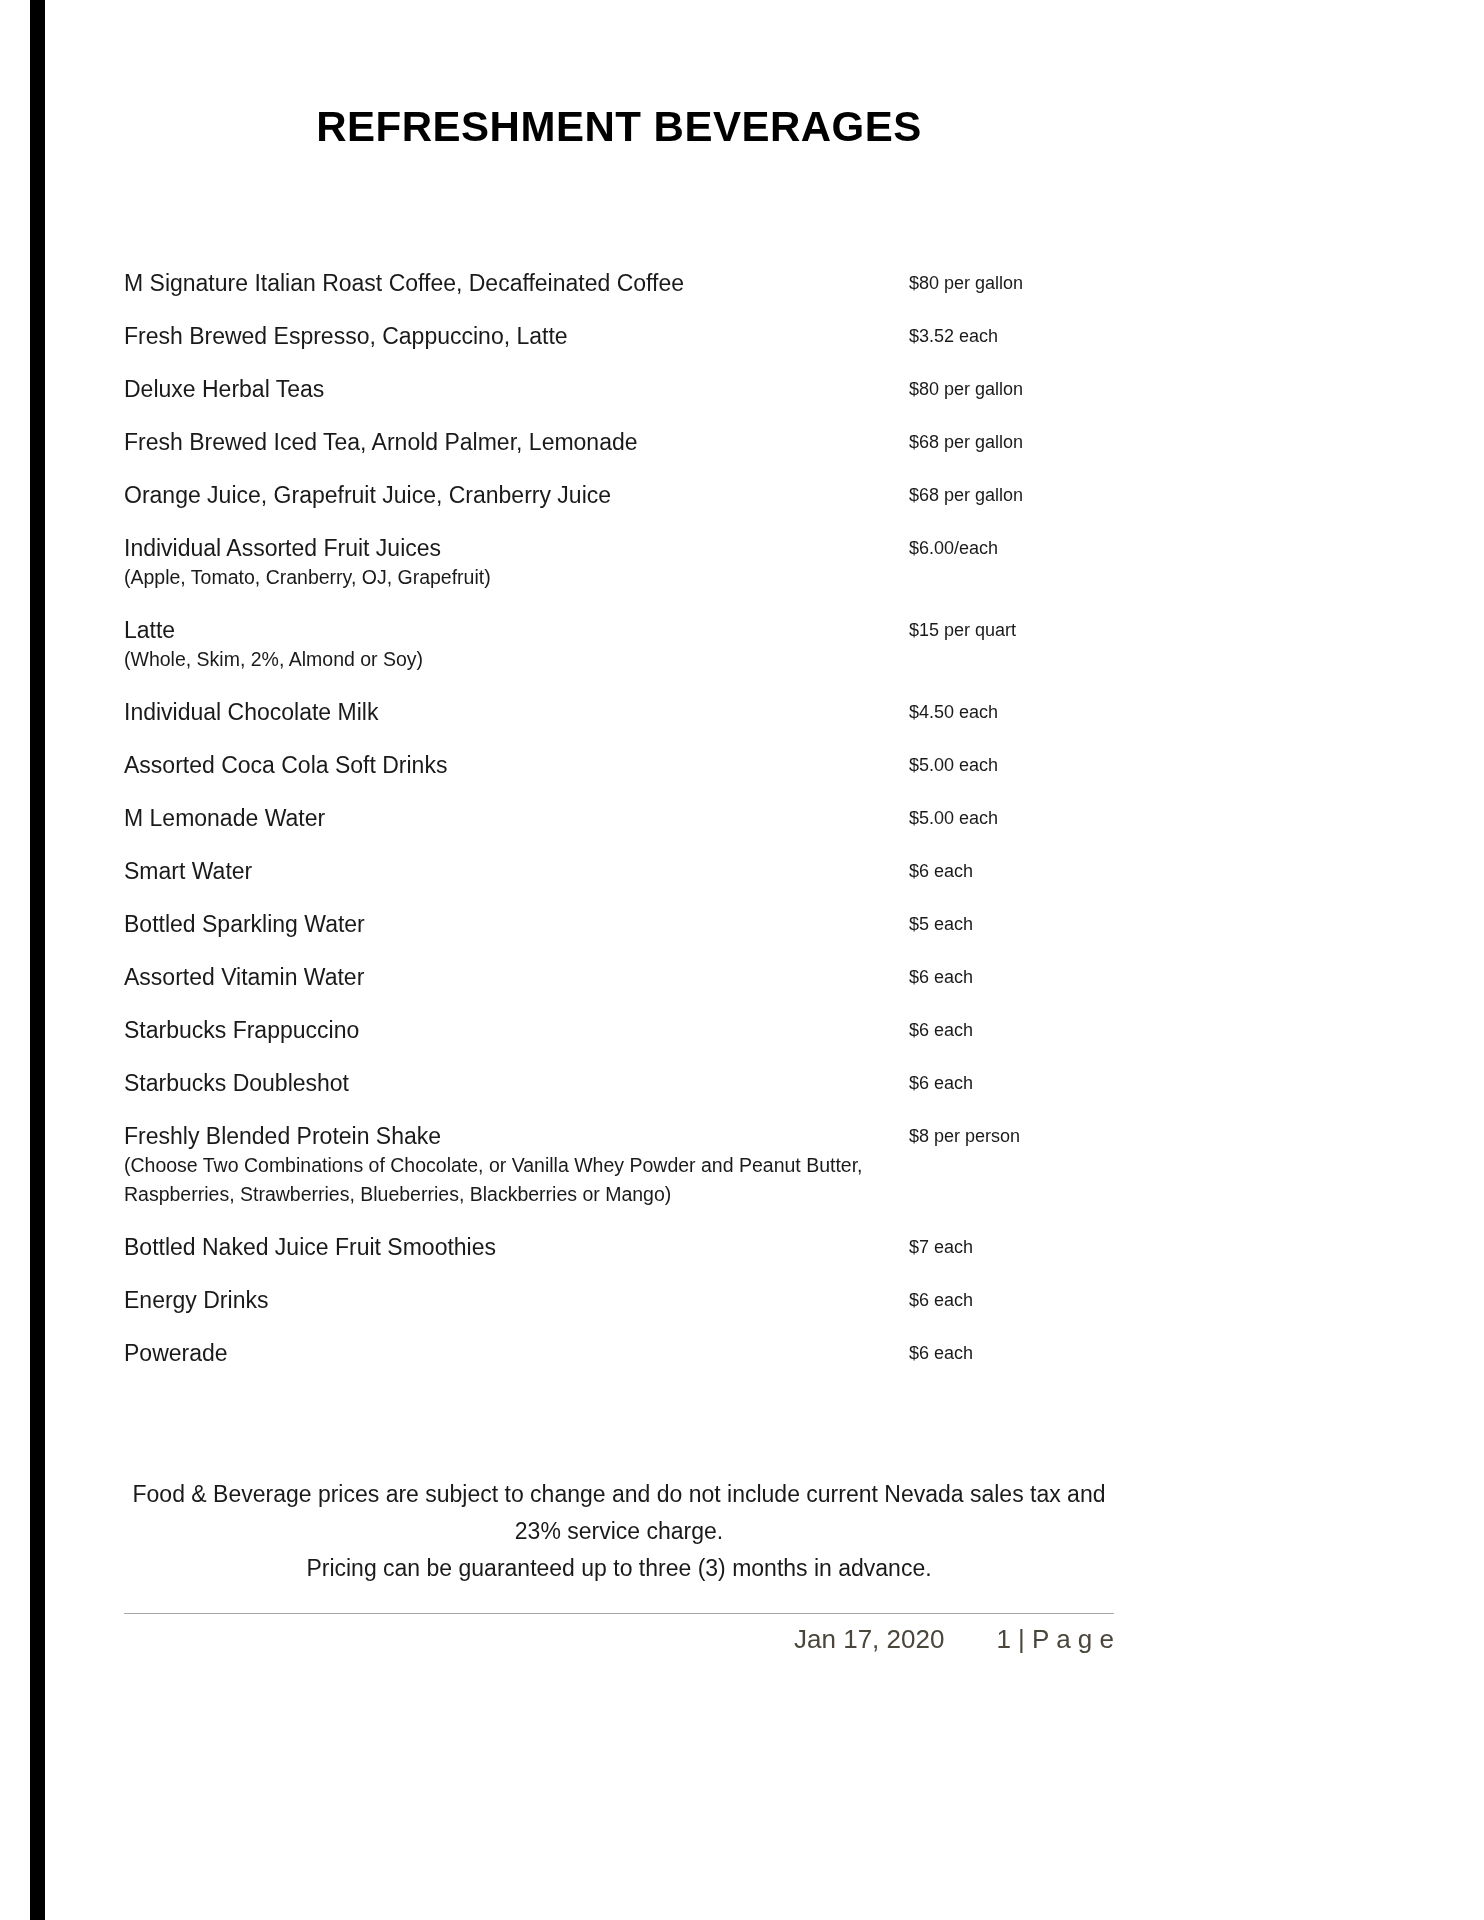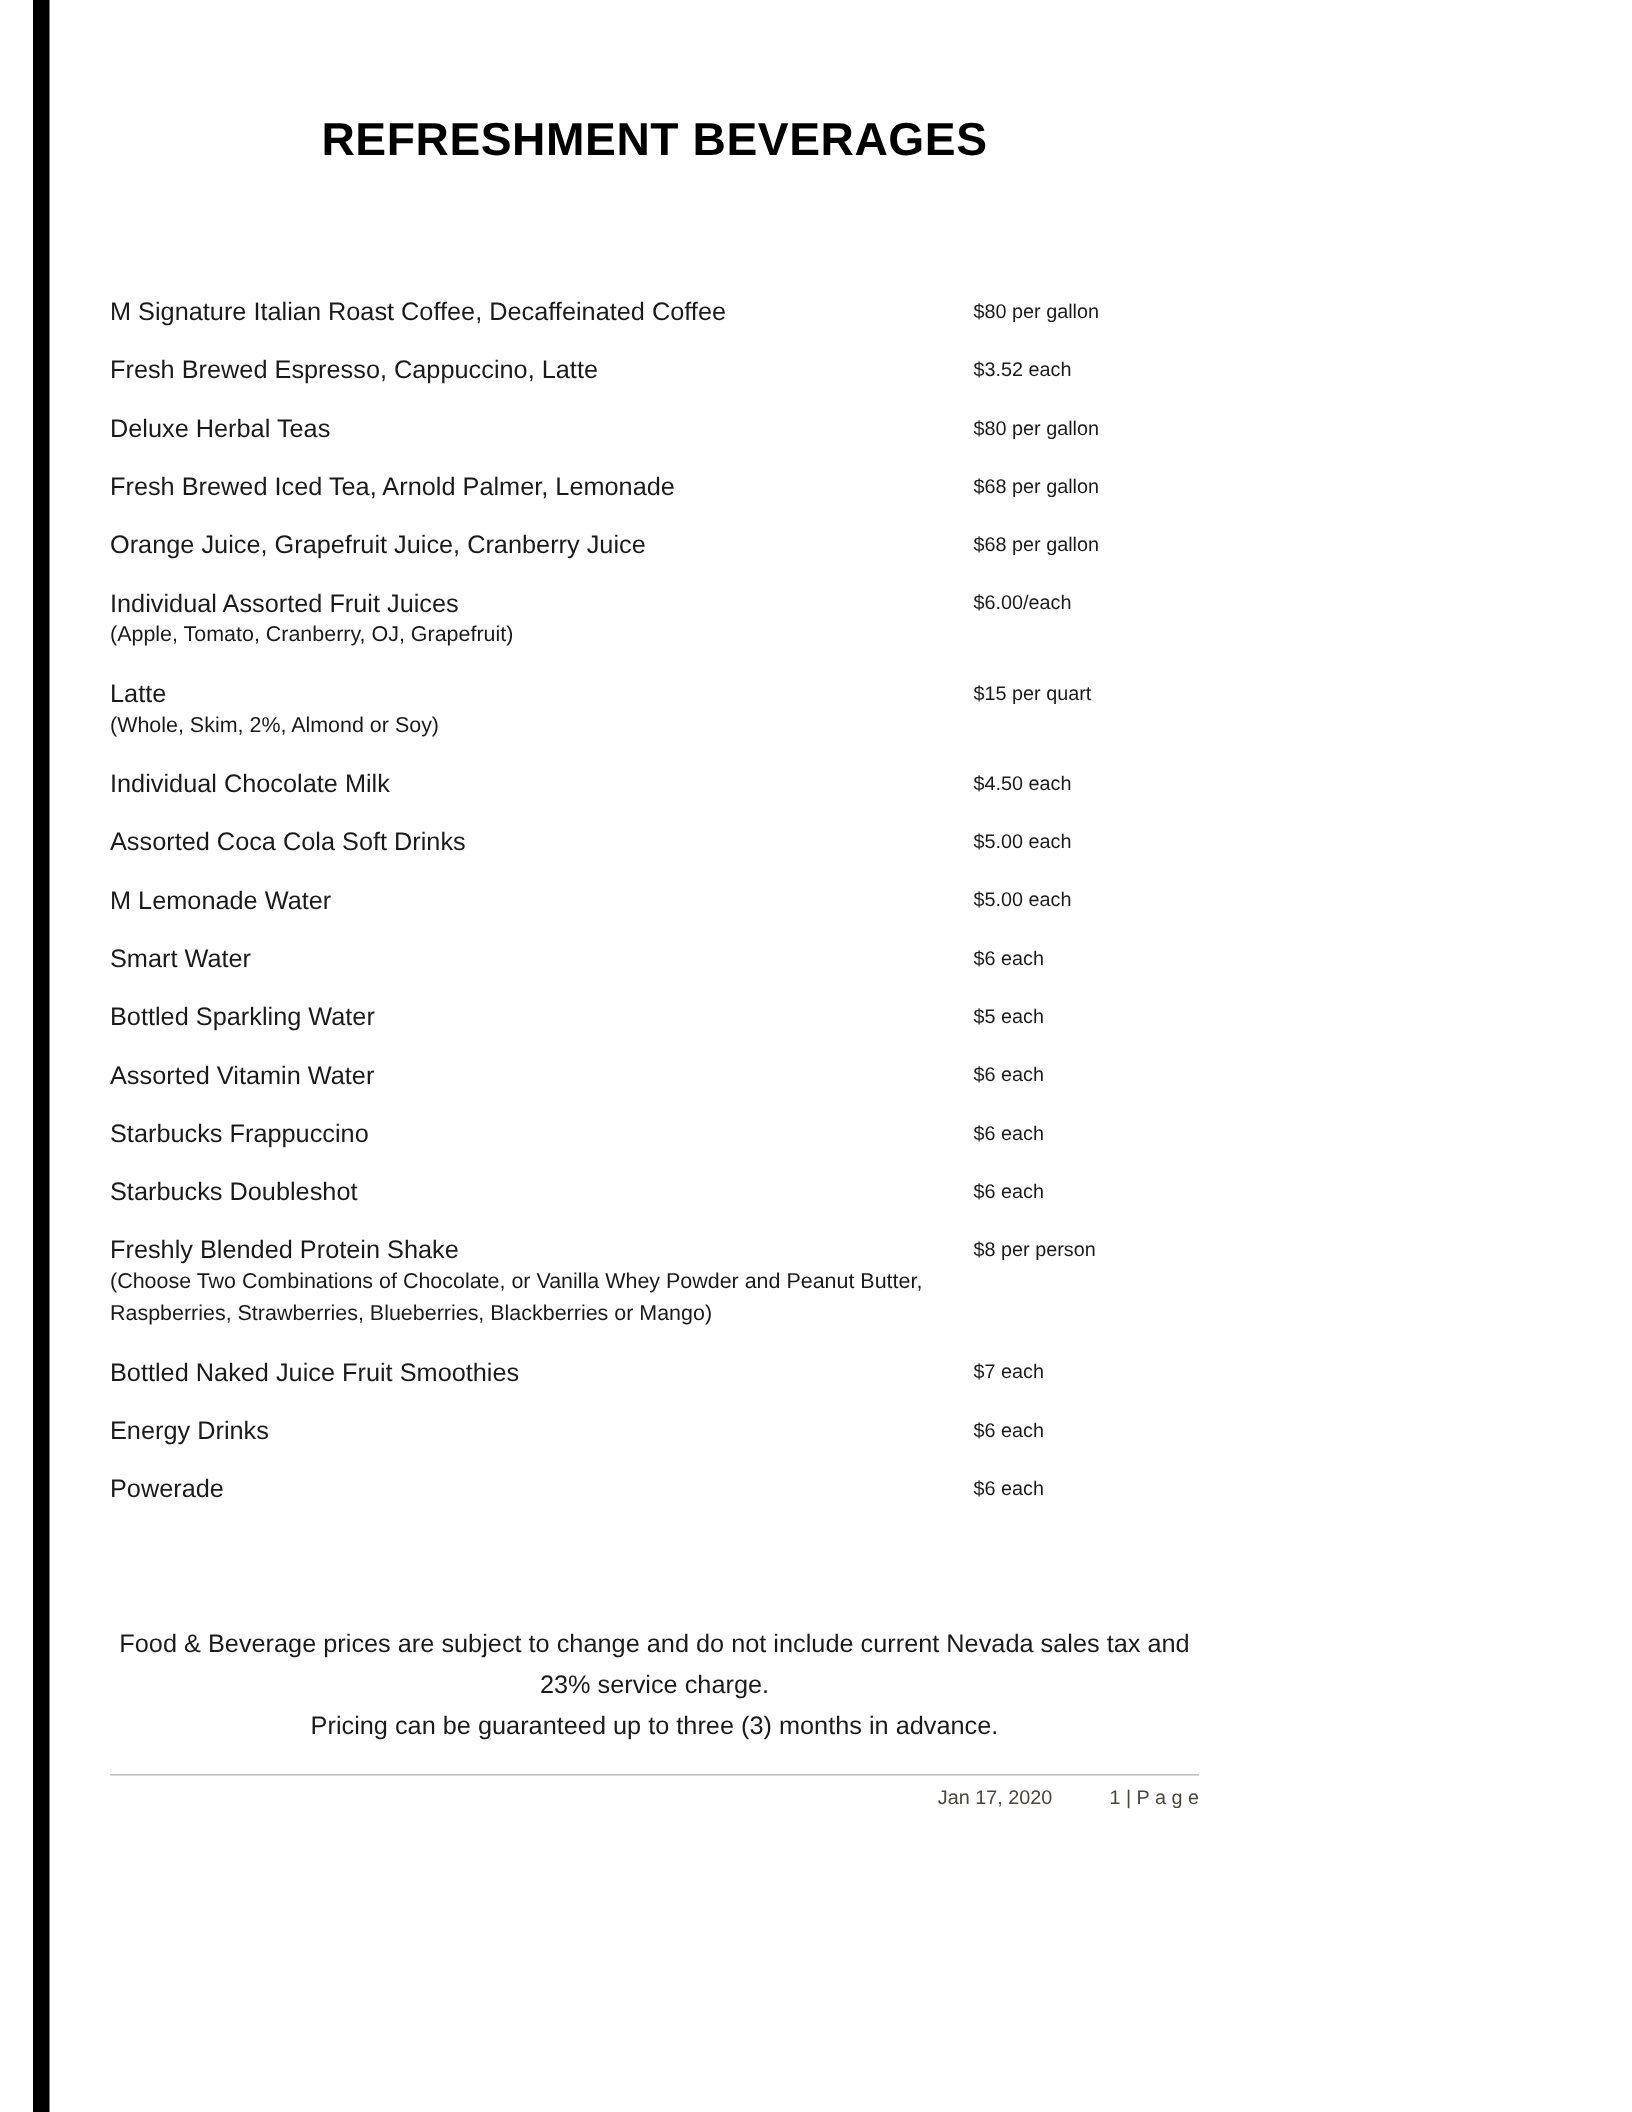--- a/index.html
+++ b/index.html
@@ -22,21 +22,21 @@
   .left-stripe {
     position: absolute;
     left: 30px;
     top: 0;
     width: 15px;
     height: 100%;
     background: #000000;
   }
   .content {
     position: absolute;
-    left: 100px;
+    left: 124px;
     top: 0;
     width: 990px;
   }
   .doc-title {
     margin: 0;
     padding-top: 102px;
     text-align: center;
     font-size: 42px;
     line-height: 50px;
     font-weight: 700;
@@ -83,21 +83,21 @@
   .footer-rule {
     margin-top: 26px;
     border-top: 1px solid #a6a6a6;
     width: 100%;
   }
   .footer-meta {
     display: flex;
     justify-content: flex-end;
     gap: 52px;
     padding-top: 10px;
-    font-size: 18px;
+    font-size: 26px;
     color: #4a463c;
   }
 </style>
 </head>
 <body>
 
 <div class="page">
   <div class="left-stripe"></div>
 
   <div class="content">

